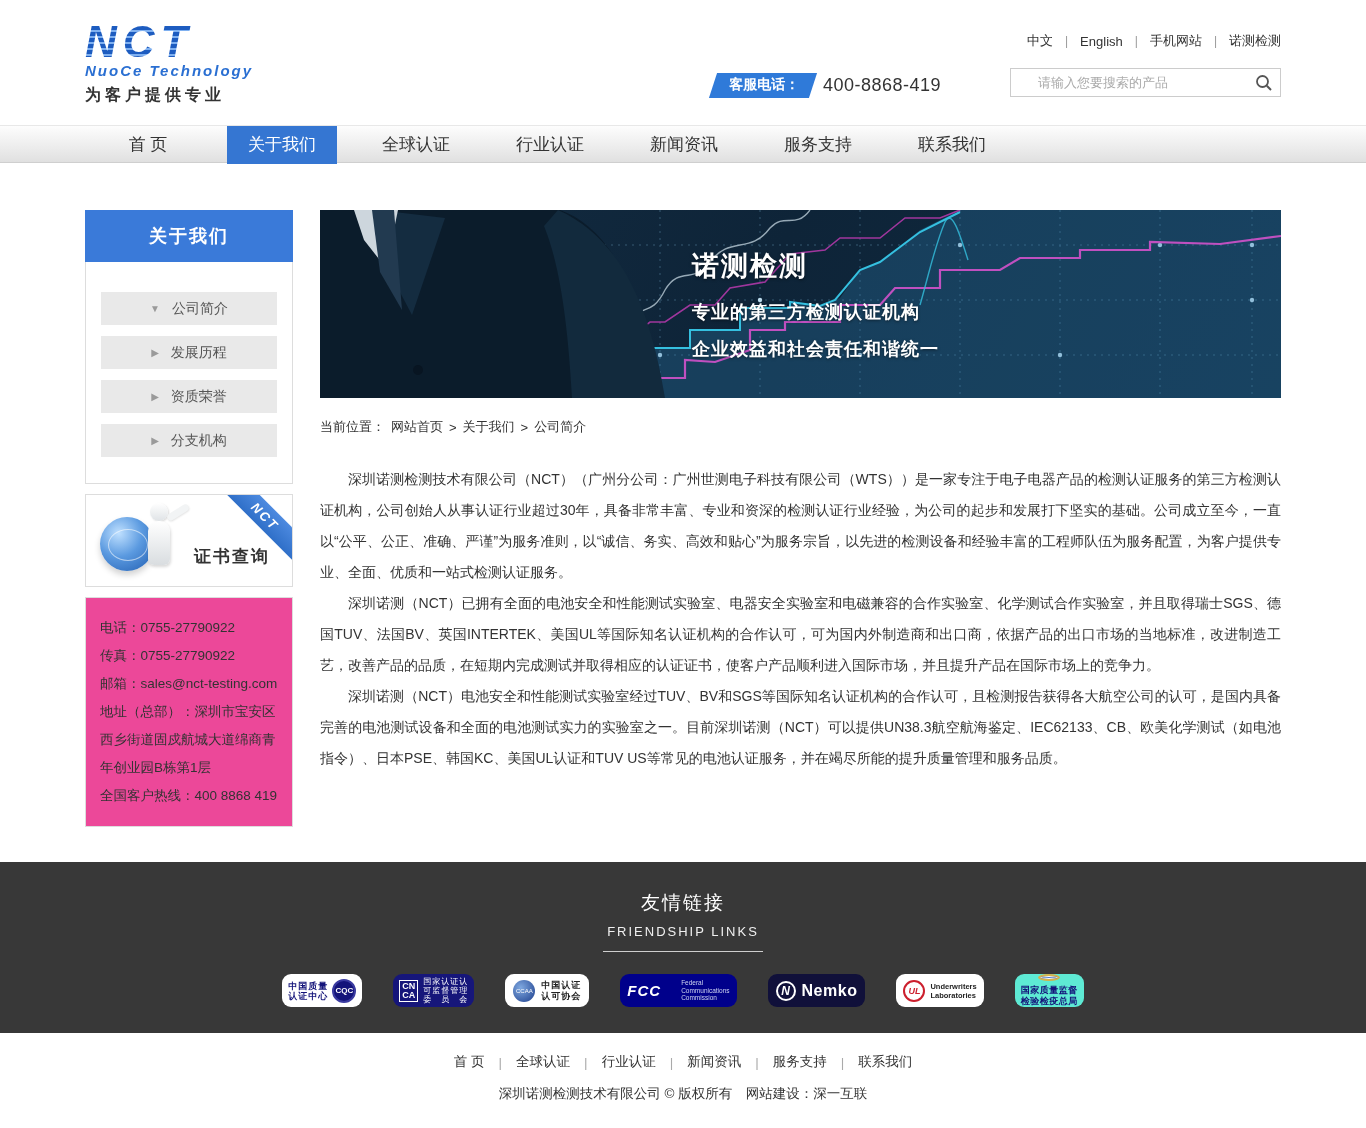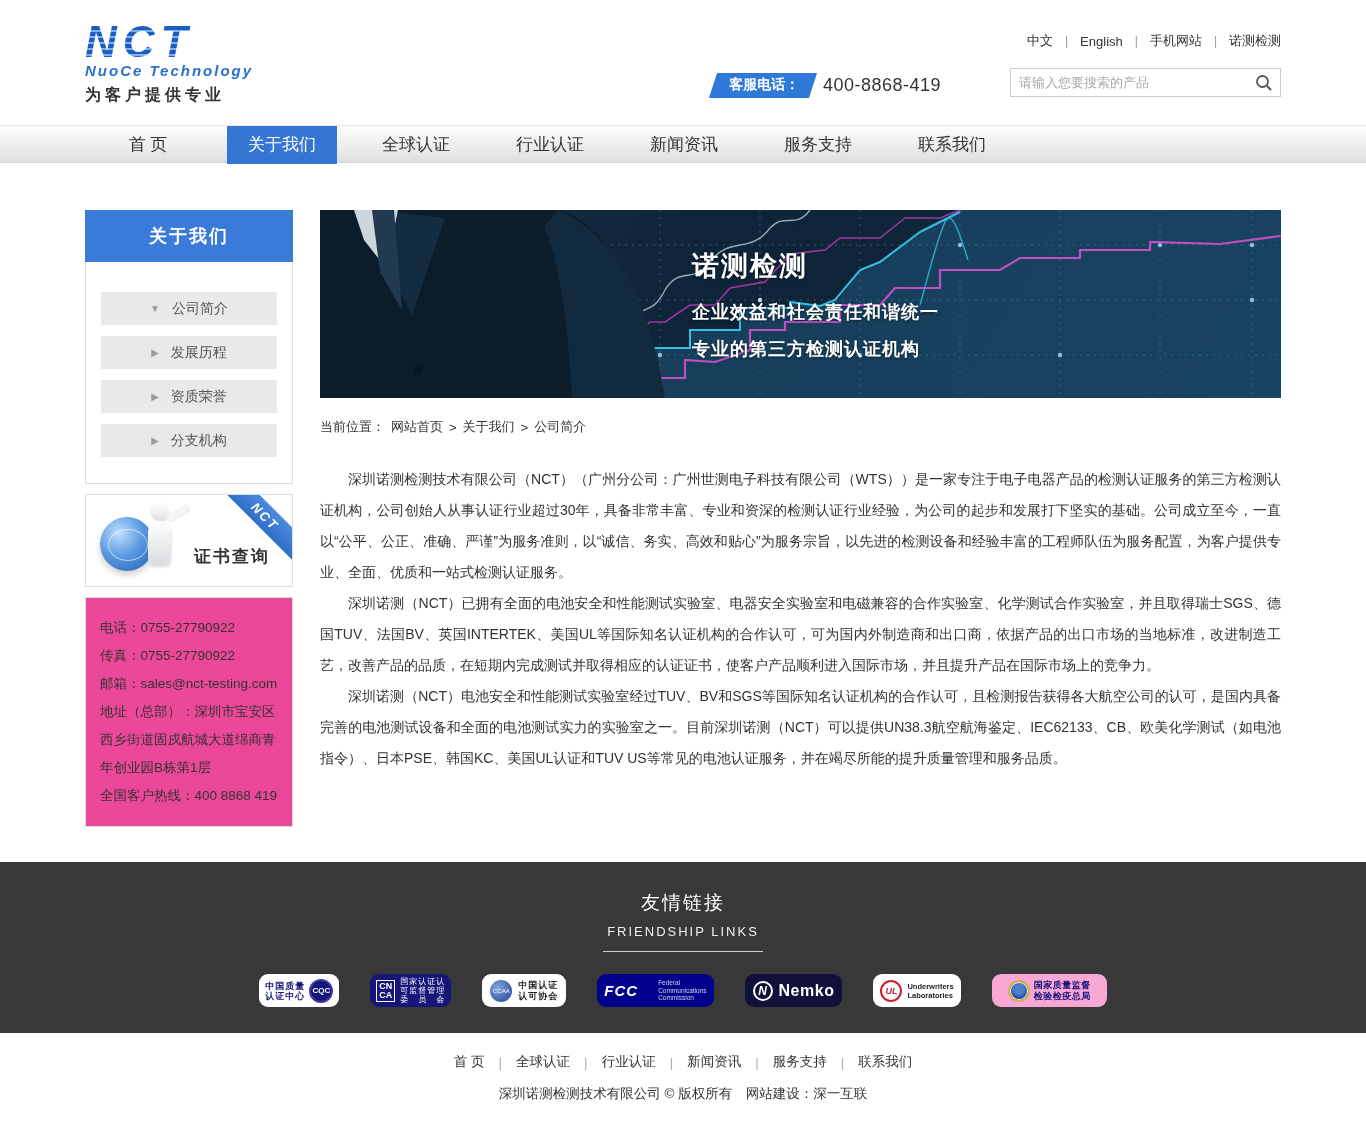--- a/index.html
+++ b/index.html
@@ -18,21 +18,21 @@
   .logo-sub { font-size:15px; font-weight:bold; font-style:italic; color:#2a6fd2; letter-spacing:2px; margin-top:-2px; }
   .logo-tag { font-size:16px; font-weight:bold; color:#333; letter-spacing:4px; margin-top:6px; }
   .top-links { position:absolute; right:0; top:32px; font-size:13px; color:#333; display:flex; align-items:center; gap:12px; }
   .top-links .sep { color:#999; font-size:12px; }
   .phone-row { position:absolute; left:628px; top:73px; display:flex; align-items:center; }
   .phone-badge { background:#2f7ad9; color:#fff; font-size:14px; font-weight:bold; padding:3px 14px 4px 16px;
     transform:skewX(-18deg); }
   .phone-badge span { display:inline-block; transform:skewX(18deg); }
   .phone-num { font-size:18px; color:#333; margin-left:10px; letter-spacing:.5px; }
   .search-box { position:absolute; right:0; top:68px; width:271px; height:29px; border:1px solid #ccc; display:flex; align-items:center; background:#fff; }
-  .search-box input { flex:1; border:0; outline:none; font-size:13px; color:#333; padding:0 8px; font-family:inherit; background:transparent; }
+  .search-box input { flex:1; border:0; outline:none; font-size:13px; color:#333; padding:0 8px; font-family:inherit; background:transparent;margin-left:19px; }
   .search-box input::placeholder { color:#aaa; }
   .search-btn { width:32px; height:100%; border:0; background:transparent; display:flex; align-items:center; justify-content:center; cursor:pointer; }
 
   
   .navbar { height:38px; background:linear-gradient(180deg,#fdfdfd 0%,#ececec 60%,#e0e0e0 100%); border-top:1px solid #e8e8e8; border-bottom:1px solid #cfcfcf; }
   .nav-inner { display:flex; height:38px; padding-left:8px; }
   .nav-item { width:110px; text-align:center; line-height:38px; font-size:17px; color:#333; margin-right:24px; }
   .nav-item.active { background:#3576d2; color:#fff; }
 
   
@@ -88,21 +88,21 @@
   .lg-ccaa .zh { font-size:9px; font-weight:bold; color:#222; line-height:11px; letter-spacing:1px; }
   .lg-fcc { background:#00008b; padding:0 7px; gap:20px; }
   .lg-fcc .mark { color:#fff; font-size:15px; font-weight:bold; font-style:italic; letter-spacing:1px; }
   .lg-fcc .en { font-size:6.5px; color:#cdd3f0; line-height:7.5px; }
   .lg-nemko { background:#10103a; padding:0 8px; gap:6px; }
   .lg-nemko .circ { width:20px; height:20px; border:2px solid #fff; border-radius:50%; color:#fff; font-size:12px; font-weight:bold; display:flex; align-items:center; justify-content:center; font-style:italic; }
   .lg-nemko .txt { color:#fff; font-size:16px; font-weight:800; letter-spacing:.5px; }
   .lg-ul { background:#fff; padding:0 7px; gap:5px; }
   .lg-ul .circ { width:22px; height:22px; border:2px solid #cc1f2d; border-radius:50%; color:#cc1f2d; font-size:9px; font-weight:800; font-style:italic; display:flex; align-items:center; justify-content:center; }
   .lg-ul .en { font-size:7.5px; font-weight:bold; color:#222; line-height:9px; }
-  .lg-aqsiq { background:#f9a8d4; padding:0 16px; gap:4px; }
+  .lg-aqsiq { background:#5eead4; padding:0 6px; gap:4px;flex-direction:column; }
   .lg-aqsiq .emblem { width:22px; height:22px; border-radius:50%; background:radial-gradient(circle at 50% 40%,#4d7fd0 0 35%,#1c3e8c 70%); border:2px solid #d4b24a; box-shadow:inset 0 0 0 1px #fff; }
   .lg-aqsiq .zh { font-size:9px; font-weight:bold; color:#14147a; line-height:11px; letter-spacing:.5px; }
 
   .subfooter { background:#fff; padding:20px 0 16px; }
   .sf-links { display:flex; justify-content:center; align-items:center; gap:14px; font-size:13.5px; color:#333; }
   .sf-links .sep { color:#aaa; }
   .sf-copy { text-align:center; font-size:13.5px; color:#333; margin-top:14px; }
 </style>
 </head>
 <body>
@@ -236,22 +236,22 @@
       <svg width="360" height="188" viewBox="0 0 360 188">
         <path d="M0,0 H240 C290,18 322,80 340,188 H0 Z" fill="#0b1c2b"></path>
         <path d="M238,0 C300,28 330,95 345,188 H252 C248,115 240,55 224,16 Z" fill="#122a3d"></path>
         <path d="M58,0 L125,8 L92,105 L62,48 Z" fill="#142c40"></path>
         <polygon points="34,0 78,0 66,58 44,30" fill="#cdd6dd"></polygon>
         <polygon points="52,0 74,0 82,100 60,62" fill="#223a50"></polygon>
         <circle cx="98" cy="160" r="5" fill="#081522"></circle>
       </svg>
       <div class="banner-text">
         <div class="banner-title">诺测检测</div>
+        <div class="banner-line">专业的第三方检测认证机构</div>
         <div class="banner-line">企业效益和社会责任和谐统一</div>
-        <div class="banner-line">专业的第三方检测认证机构</div>
       </div>
     </div>
 
     <div class="breadcrumb">
       <span>当前位置：</span>
       <a>网站首页</a>
       <span>&gt;</span>
       <a>关于我们</a>
       <span>&gt;</span>
       <span>公司简介</span>

